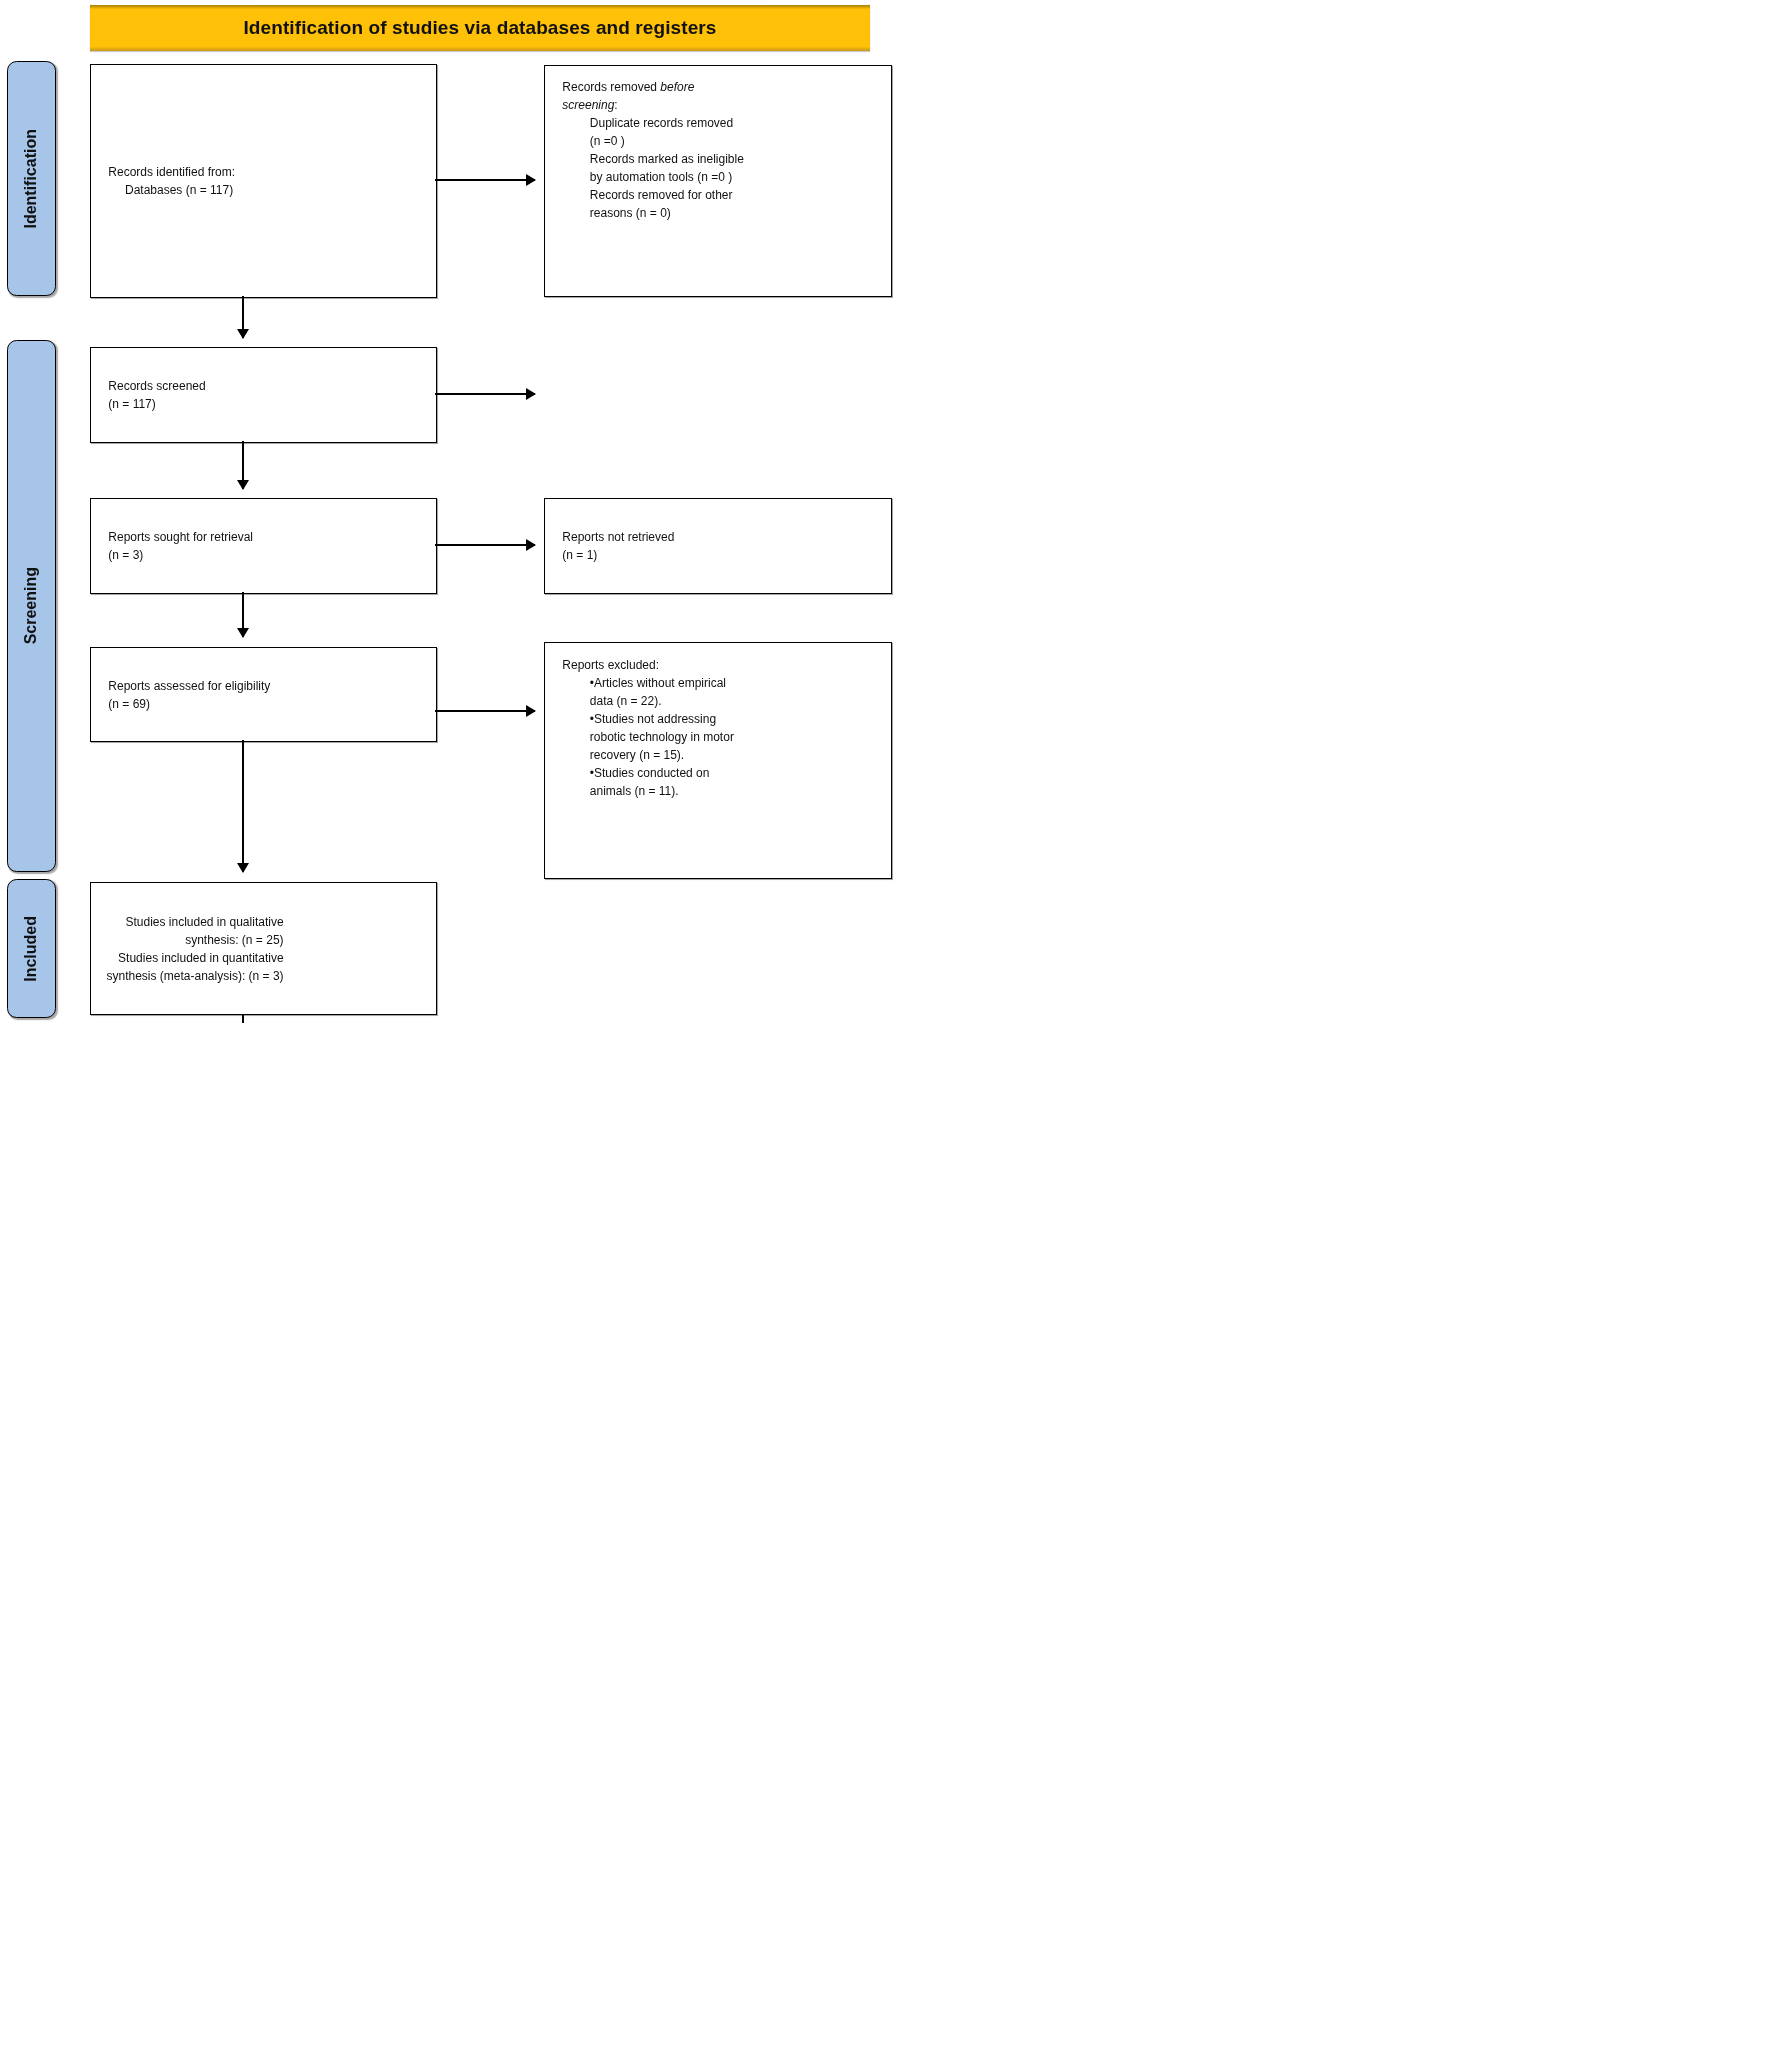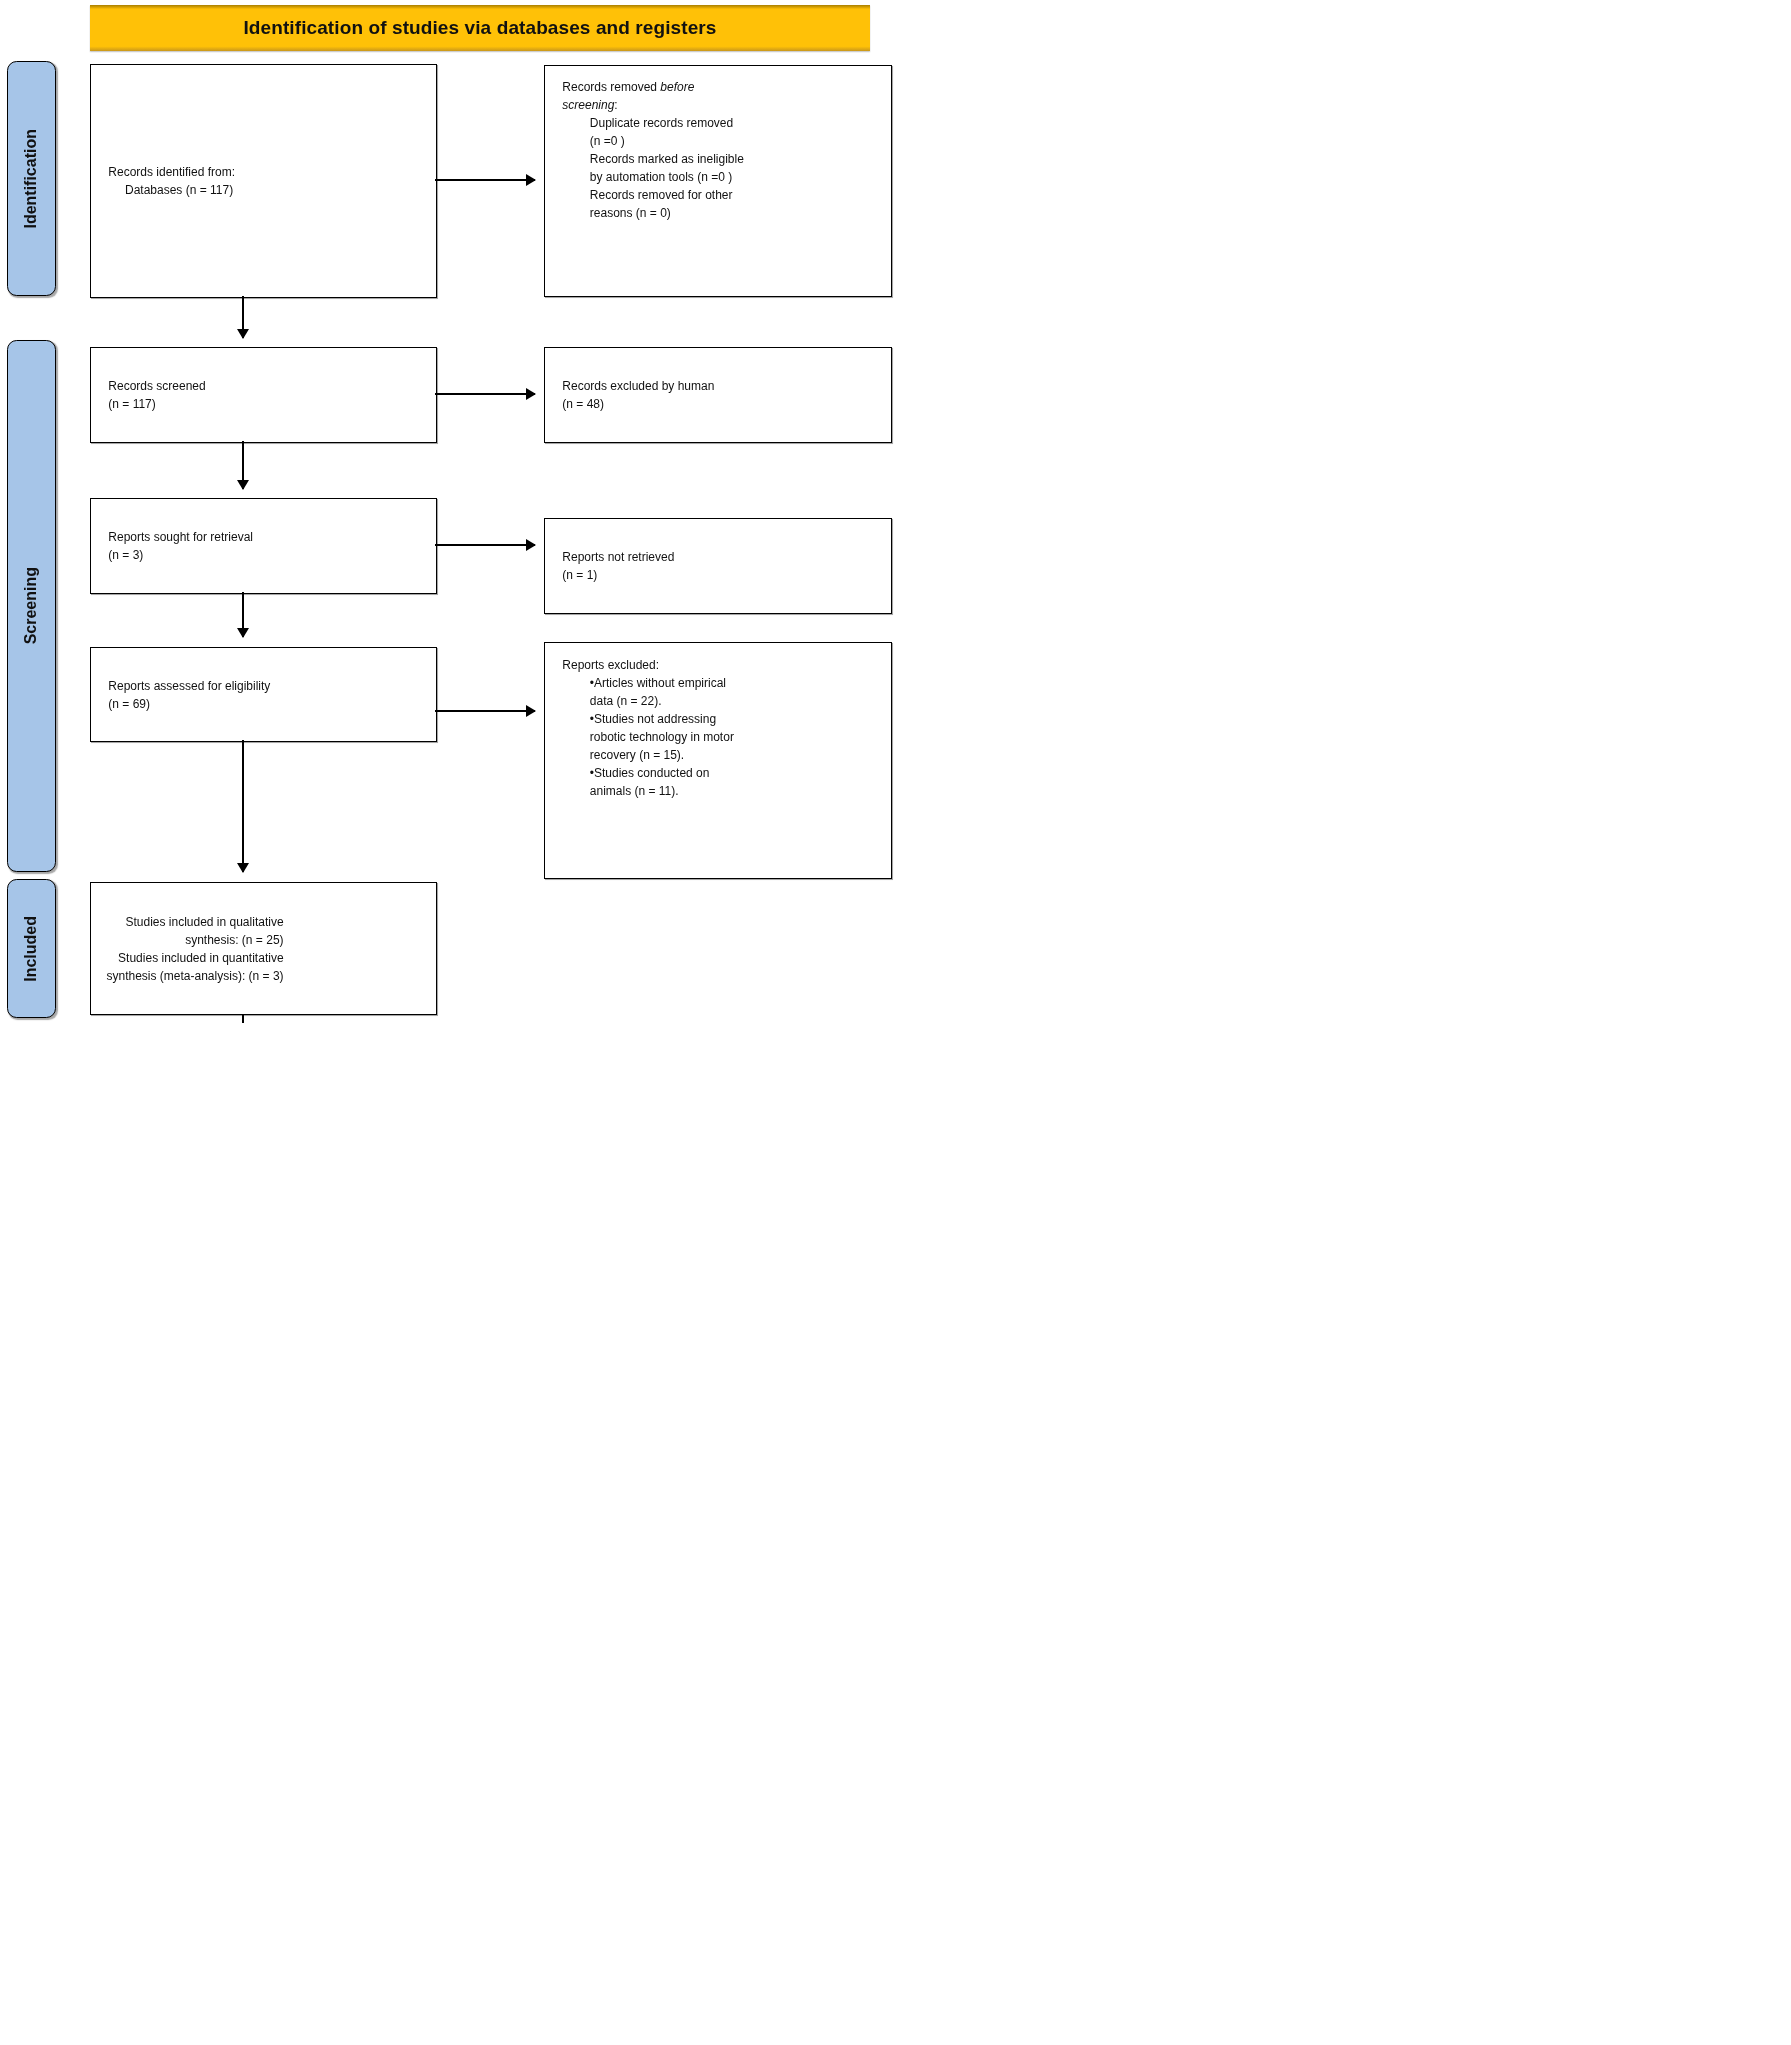--- a/index.html
+++ b/index.html
@@ -46,21 +46,21 @@
   .b1{top:64px;height:232px;display:flex;align-items:center;}
   .b1 .txt{padding-left:17.3px;}
   .b2{top:347px;height:94px;display:flex;align-items:center;}
   .b3{top:498px;height:94px;display:flex;align-items:center;}
   .b4{top:647px;height:93px;display:flex;align-items:center;}
   .b5{top:882px;height:131px;display:flex;align-items:center;text-align:right;}
   .b2 .txt,.b3 .txt,.b4 .txt{padding-left:17.3px;}
   .b5 .txt{padding-left:15.5px;}
   .r1{top:65px;height:230px;}
   .r2{top:347px;height:94px;display:flex;align-items:center;}
-  .r3{top:498px;height:94px;display:flex;align-items:center;margin-top:20px;}
+  .r3{top:498px;height:94px;display:flex;align-items:center;}
   .r4{top:642px;height:235px;}
   .r1 .txt{padding:12px 6px 0 17.3px;}
   .r2 .txt,.r3 .txt{padding-left:17.3px;}
   .r4 .txt{padding:13px 6px 0 17.3px;}
   .indent{padding-left:27.5px;white-space:pre-wrap;}
   .arrow-v{position:absolute;width:1.8px;background:var(--line);}
   .arrow-v::after{
     content:"";position:absolute;bottom:-1.2px;left:50%;transform:translateX(-50%);
     border-left:6.6px solid transparent;border-right:6.6px solid transparent;
     border-top:10px solid var(--line);
@@ -117,24 +117,20 @@
   </div>
 
   <div class="box col-r r1">
     <div class="txt"><span>Records removed </span><i>before</i><br><i>screening</i><span>:</span><div class="indent">Duplicate records removed
 (n =0 )
 Records marked as ineligible
 by automation tools (n =0 )
 Records removed for other
 reasons (n = 0)</div></div>
   </div>
-  <div class="box col-r r2">
-    <div class="txt">Records excluded by human
-(n = 48)</div>
-  </div>
   <div class="box col-r r3">
     <div class="txt">Reports not retrieved
 (n = 1)</div>
   </div>
   <div class="box col-r r4">
     <div class="txt"><span>Reports excluded:</span><div class="indent">•Articles without empirical
 data (n = 22).
 •Studies not addressing
 robotic technology in motor
 recovery (n = 15).

